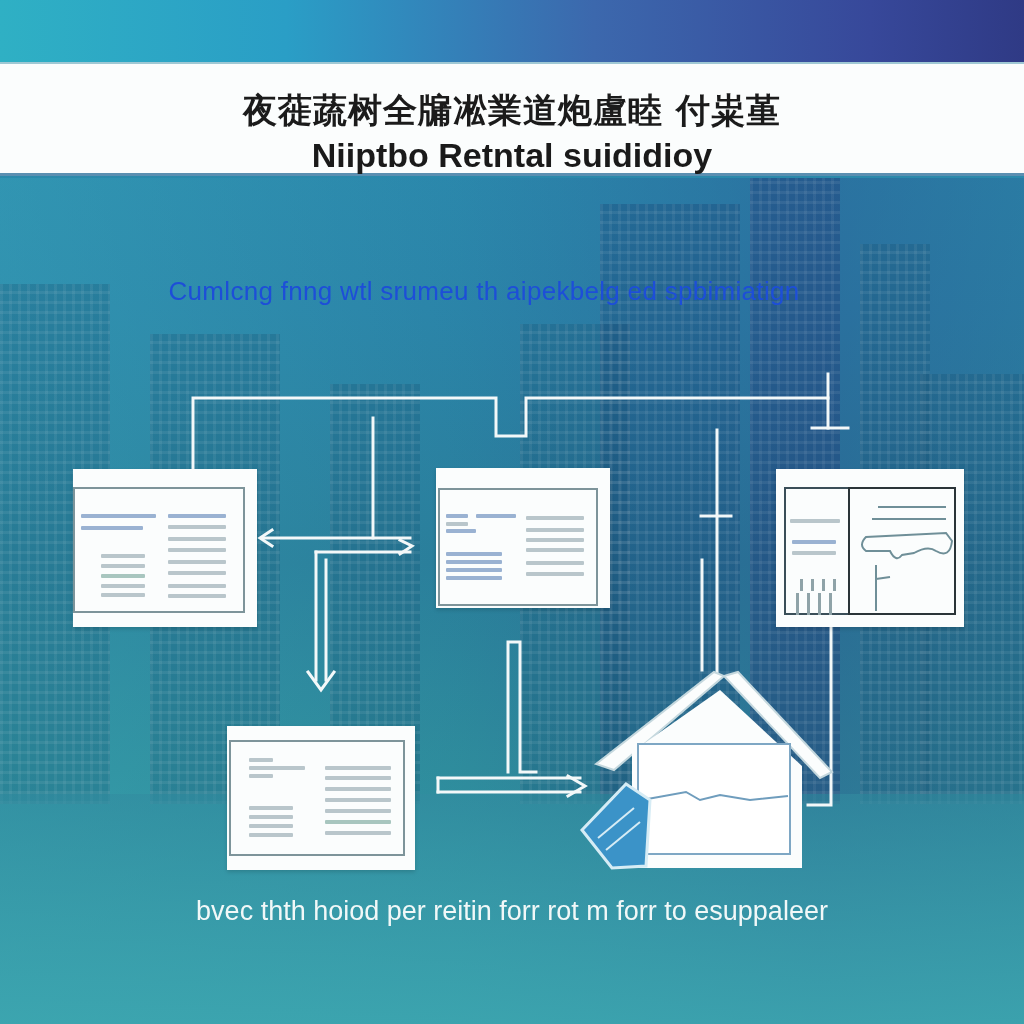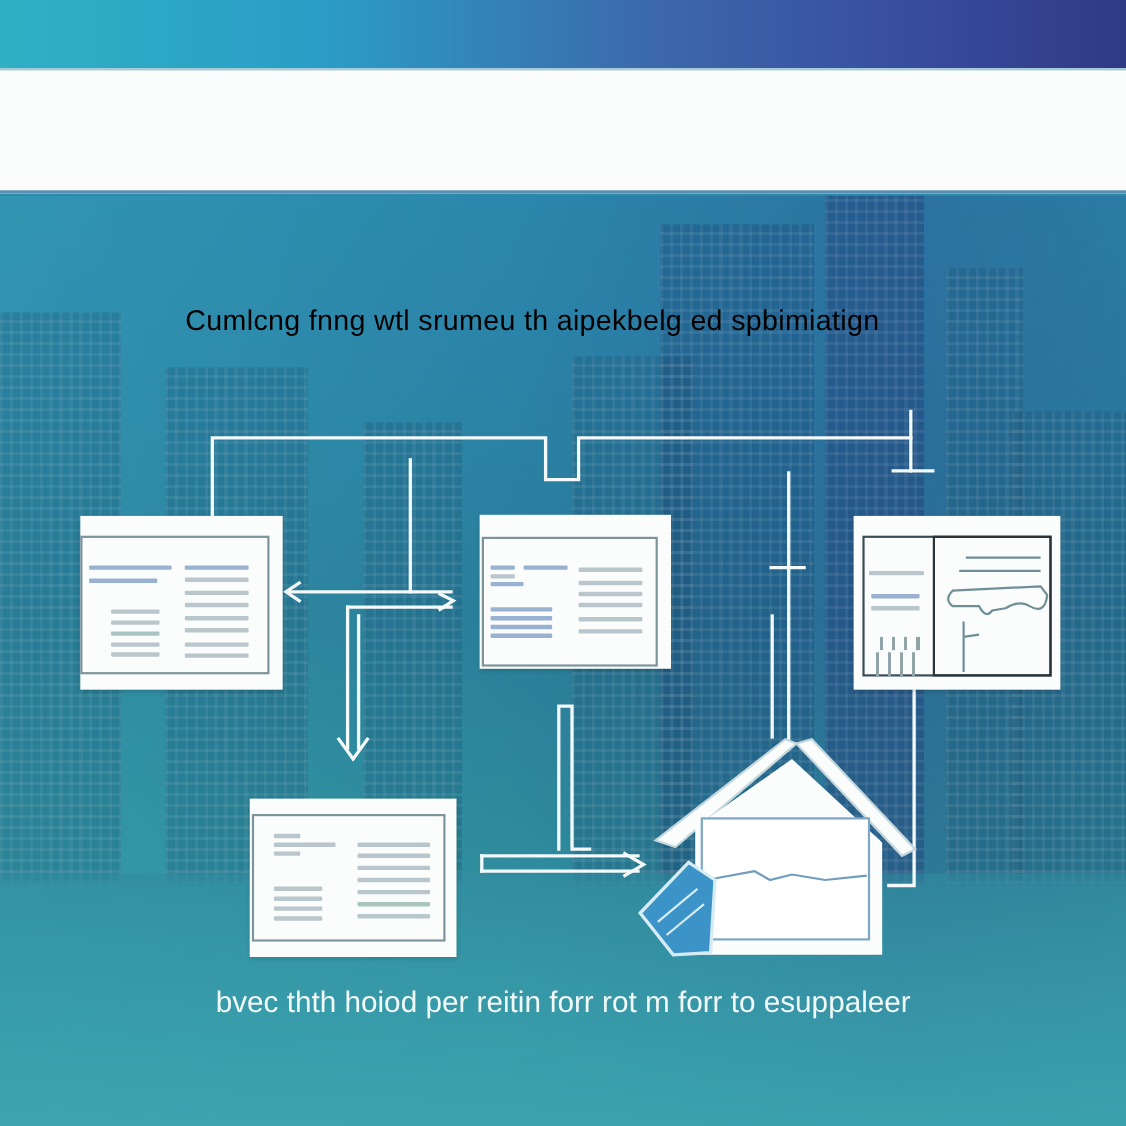--- a/index.html
+++ b/index.html
@@ -31,21 +31,21 @@
       position: absolute; left: 0; top: 178px; width: 1024px; height: 846px; overflow: hidden;
       background: linear-gradient(90deg, rgba(60,170,190,0.35) 0%, rgba(40,120,170,0.15) 45%, rgba(40,70,140,0.35) 80%, rgba(40,80,140,0.25) 100%);
     }
     .bldg { position: absolute; bottom: 220px; background: rgba(20,80,110,0.28);
       background-image: repeating-linear-gradient(0deg, rgba(255,255,255,0.07) 0 3px, transparent 3px 10px),
                         repeating-linear-gradient(90deg, rgba(255,255,255,0.06) 0 3px, transparent 3px 9px); }
     .ground { position: absolute; left: 0; bottom: 0; width: 1024px; height: 230px;
       background: linear-gradient(180deg, rgba(50,140,160,0.6), rgba(60,165,175,0.85)); }
     .subtitle {
       position: absolute; left: 0; top: 276px; width: 968px; text-align: center;
-      font-size: 26px; color: #000000; letter-spacing: 0.3px;
+      font-size: 26px; color: #1d4ed8; letter-spacing: 0.3px;
     }
     .footer {
       position: absolute; left: 0; top: 896px; width: 1024px; text-align: center;
       font-size: 27px; color: #f1f8f8;
     }
     .card {
       position: absolute; background: #fbfdfd; box-sizing: border-box;
       box-shadow: 0 2px 4px rgba(0,0,0,0.15);
     }
     .card .inner {
@@ -67,20 +67,22 @@
   <div class="bldg" style="left:330px;width:90px;height:420px;"></div>
   <div class="bldg" style="left:520px;width:110px;height:480px;"></div>
   <div class="bldg" style="left:600px;width:140px;height:600px;background-color:rgba(20,60,110,0.3);"></div>
   <div class="bldg" style="left:750px;width:90px;height:640px;background-color:rgba(30,50,110,0.35);"></div>
   <div class="bldg" style="left:860px;width:70px;height:560px;"></div>
   <div class="bldg" style="left:920px;width:104px;height:430px;"></div>
   <div class="ground"></div>
 </div>
 
 <div class="header">
+  <div class="cjk">夜蓰蔬树全牖凇業道炮盧睦 付粜堇</div>
+  <div class="title">Niiptbo Retntal suididioy</div>
 </div>
 
 <div class="subtitle">Cumlcng fnng wtl srumeu th aipekbelg ed spbimiatign</div>
 
 <svg width="1024" height="1024">
   <g stroke="#f3f8f9" stroke-width="3" fill="none" stroke-linecap="square">
 
     <polyline points="193,470 193,398 496,398 496,436 526,436 526,398 828,398 828,428"></polyline>
     <line x1="812" y1="428" x2="848" y2="428"></line>
     <line x1="828" y1="374" x2="828" y2="398"></line>

